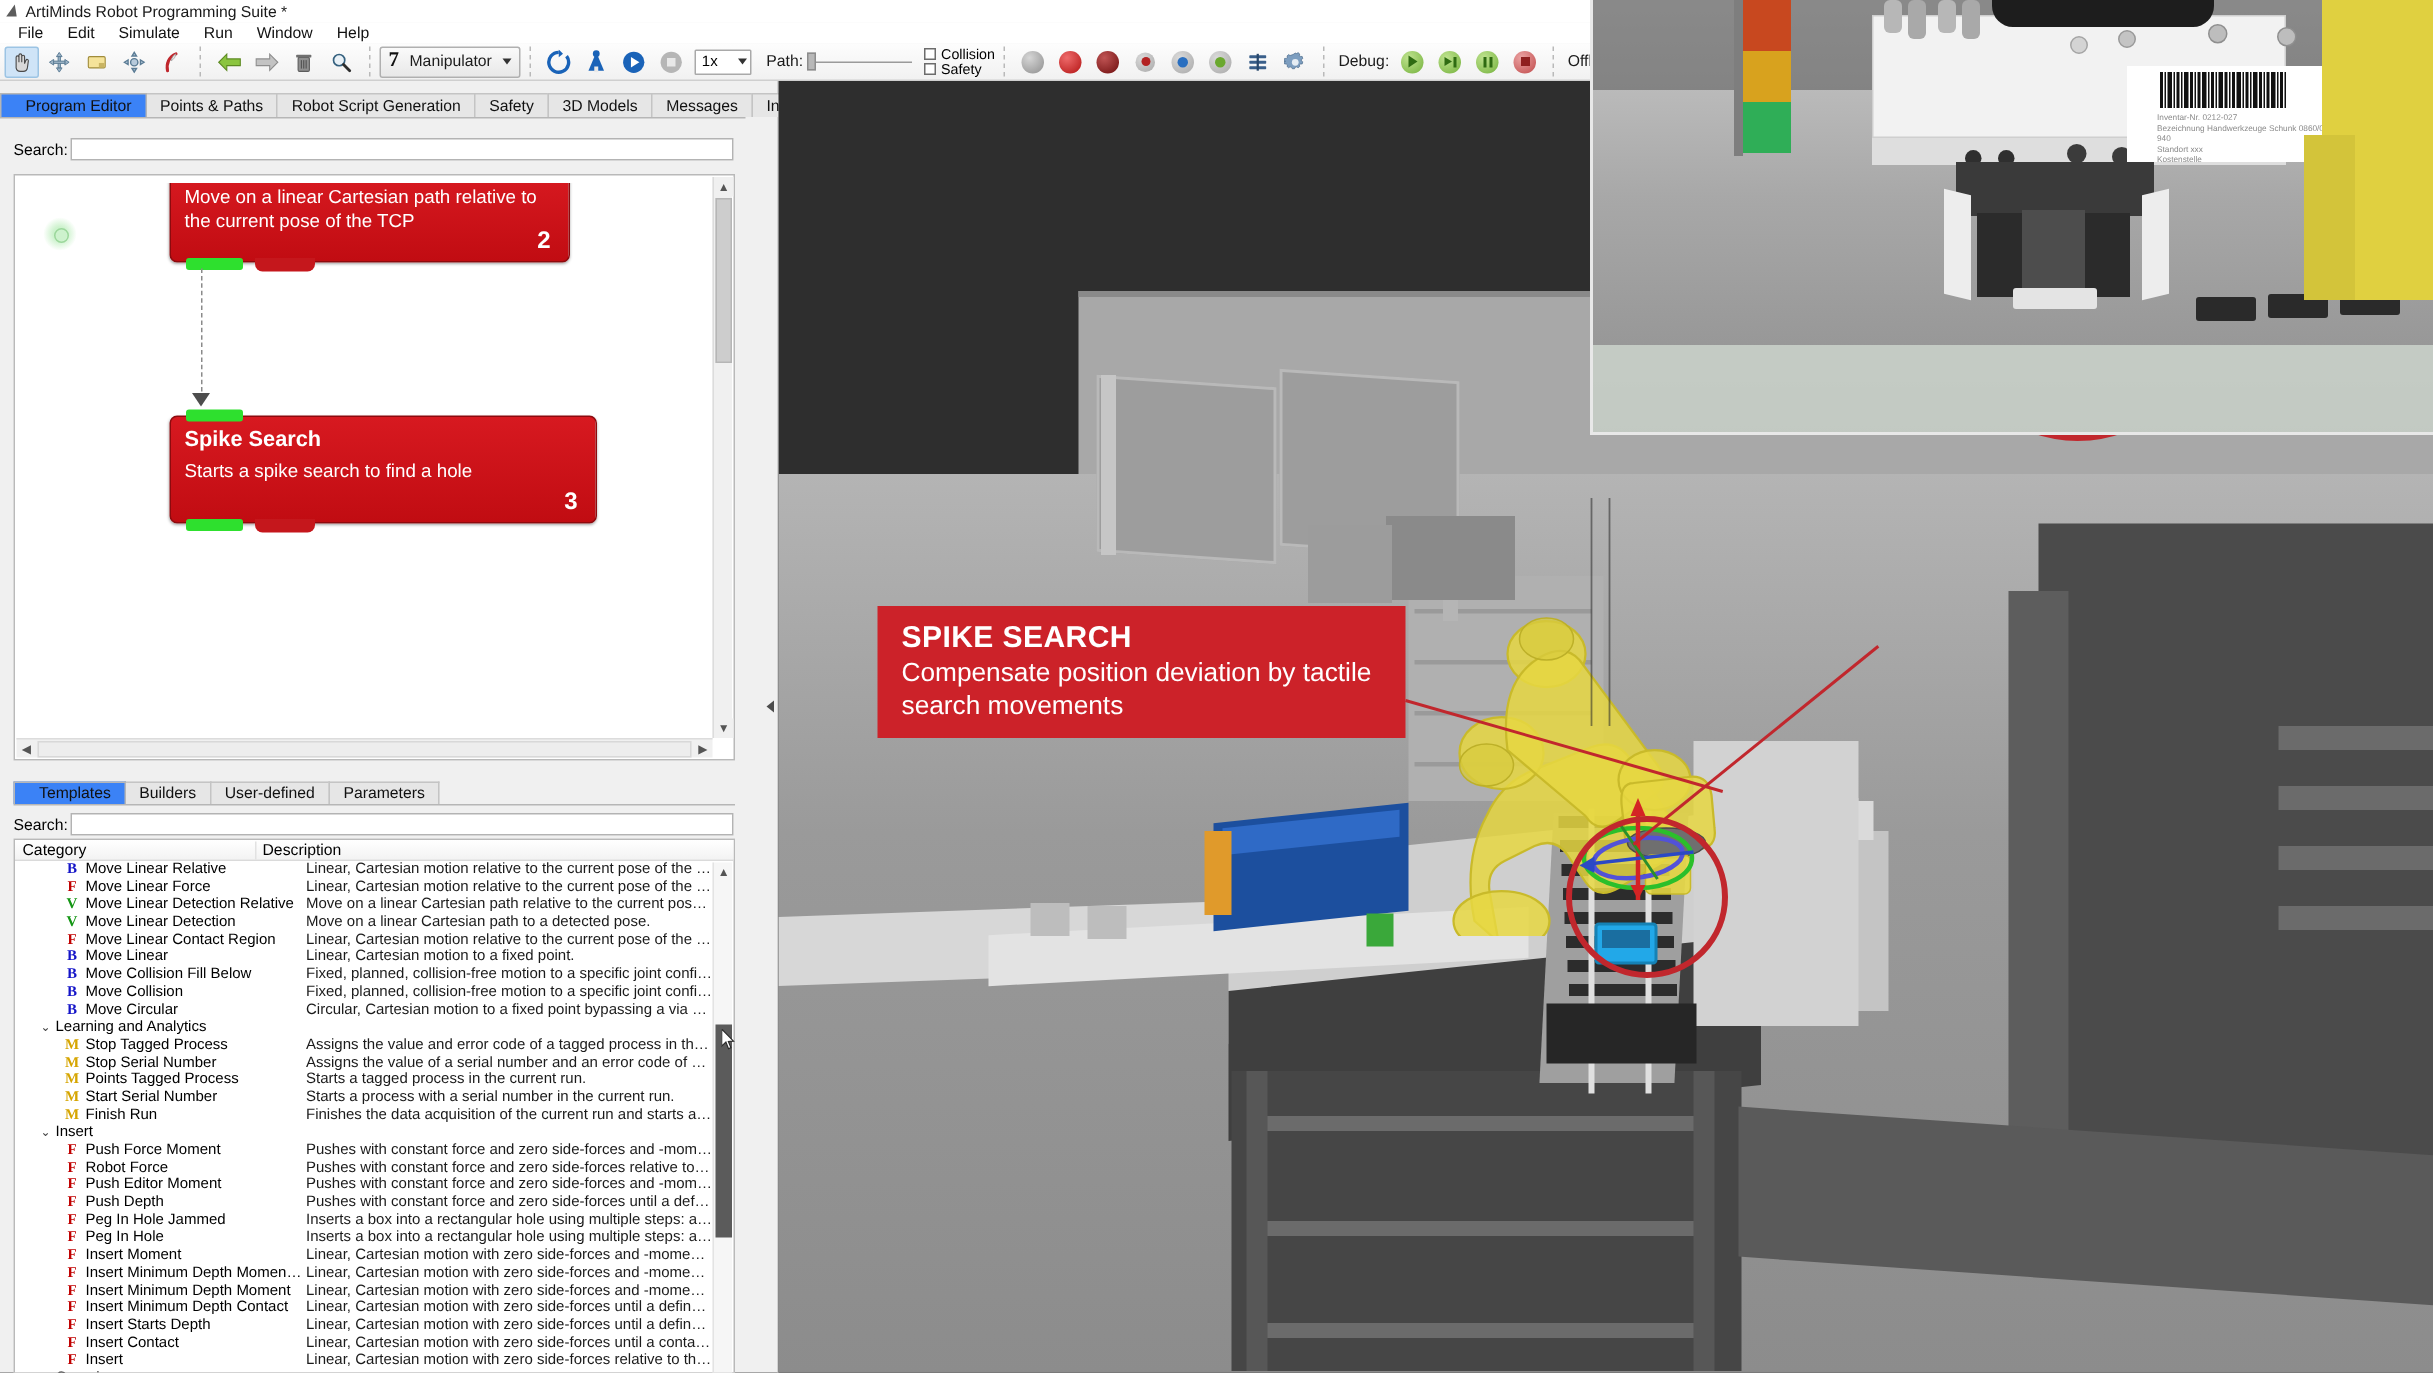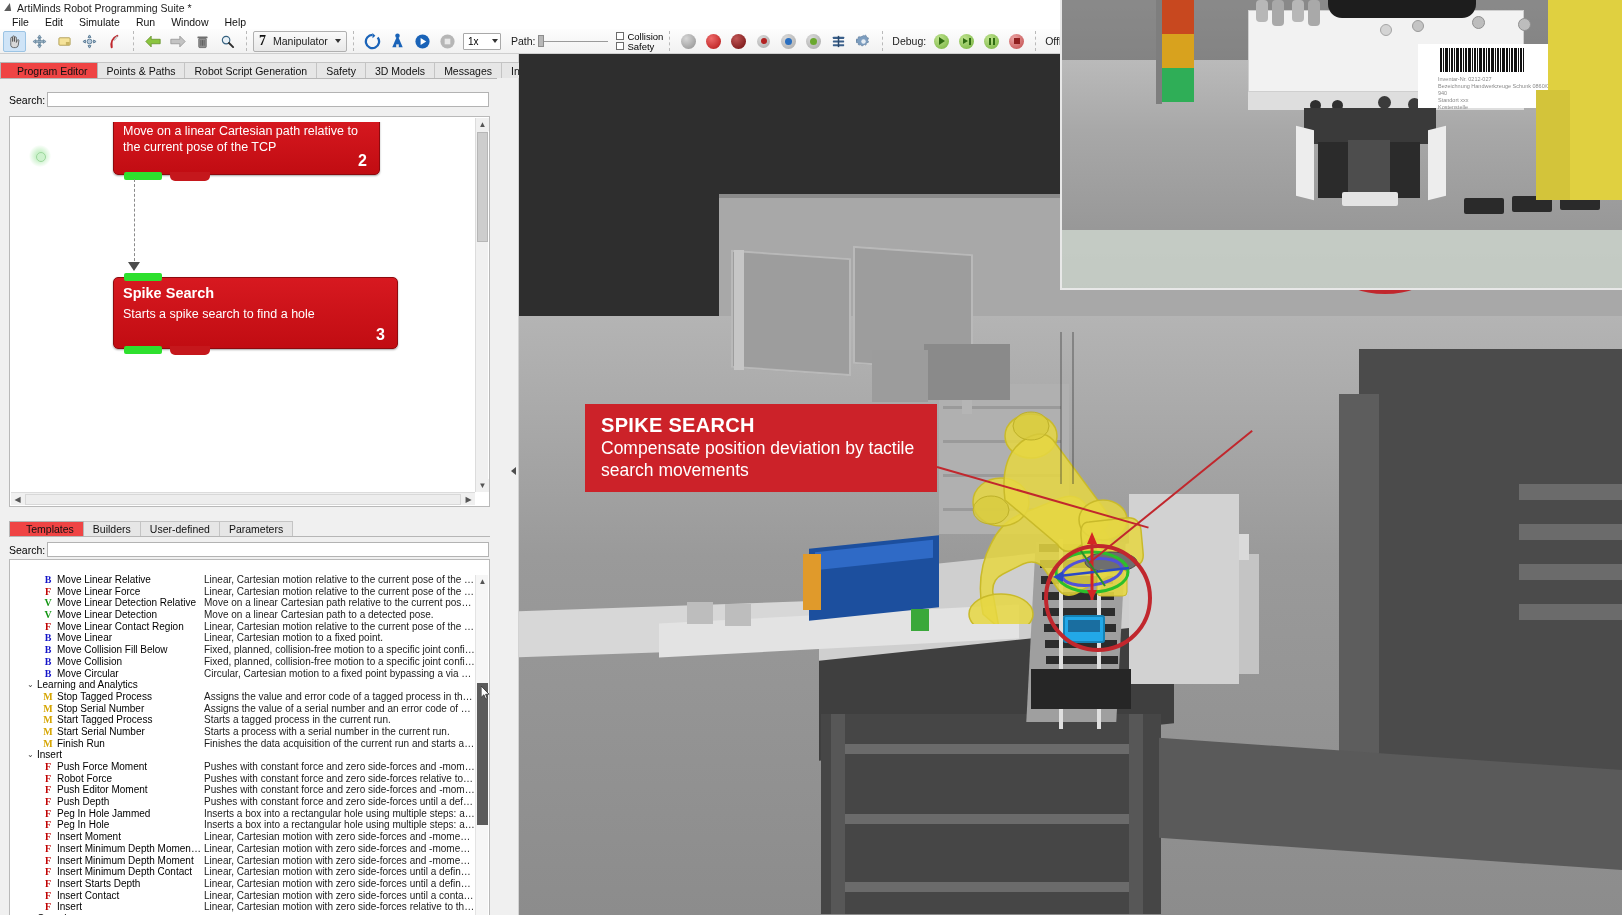--- a/index.html
+++ b/index.html
@@ -81,21 +81,21 @@
   .tabstrip {
     position:absolute; left:0; top:9px; width:497px; height:16px;
     display:flex; align-items:flex-end; font-size:10.5px;
     border-bottom:1px solid #b6b6b6;
   }
   .tab {
     height:16px; padding:0 9px; line-height:16px;
     border:1px solid #c4c4c4; border-bottom:none; background:#e6e6e6;
     margin-right:-1px; color:#111; white-space:nowrap;
   }
-  .tab.sel { background:#ef4444; border-color:#b6b6b6; position:relative; z-index:2;padding-left:16px; }
+  .tab.sel { background:#3b82f6; border-color:#b6b6b6; position:relative; z-index:2;padding-left:16px; }
 
   .searchrow { position:absolute; display:flex; align-items:center; gap:2px; font-size:10.5px; }
   .searchrow .lab { white-space:nowrap; }
   .searchrow input {
     height:15px; border:1px solid #b3b3b3; background:#fff; font-size:10.5px;
     padding:0 3px; outline:none; font-family:"Liberation Sans",sans-serif;
   }
 
   
   .canvaswrap {
@@ -508,20 +508,24 @@
       <div class="tab">User-defined</div>
       <div class="tab">Parameters</div>
     </div>
 
     <div class="searchrow" style="left:9px; top:488px; width:481px;">
       <span class="lab">Search:</span>
       <input type="text" style="width: 442px;" placeholder="">
     </div>
 
     <div class="listwrap">
+      <div class="listhdr">
+        <div class="c1">Category</div>
+        <div class="c2">Description</div>
+      </div>
       <div class="listbody" id="list-body">
           <div class="row item">
             <span class="ic ic-B">B</span>
             <span class="nm">Move Linear Relative</span>
             <span class="ds">Linear, Cartesian motion relative to the current pose of the TCP</span>
           </div>
           <div class="row item">
             <span class="ic ic-F">F</span>
             <span class="nm">Move Linear Force</span>
             <span class="ds">Linear, Cartesian motion relative to the current pose of the TCP using force-control to esta...</span>
@@ -570,21 +574,21 @@
             <span class="nm">Stop Tagged Process</span>
             <span class="ds">Assigns the value and error code of a tagged process in the current run and stops it.</span>
           </div>
           <div class="row item">
             <span class="ic ic-M">M</span>
             <span class="nm">Stop Serial Number</span>
             <span class="ds">Assigns the value of a serial number and an error code of a process in the current run and ...</span>
           </div>
           <div class="row item">
             <span class="ic ic-M">M</span>
-            <span class="nm">Start Tagged Process</span>
+            <span class="nm">Points Tagged Process</span>
             <span class="ds">Starts a tagged process in the current run.</span>
           </div>
           <div class="row item">
             <span class="ic ic-M">M</span>
             <span class="nm">Start Serial Number</span>
             <span class="ds">Starts a process with a serial number in the current run.</span>
           </div>
           <div class="row item">
             <span class="ic ic-M">M</span>
             <span class="nm">Finish Run</span>

